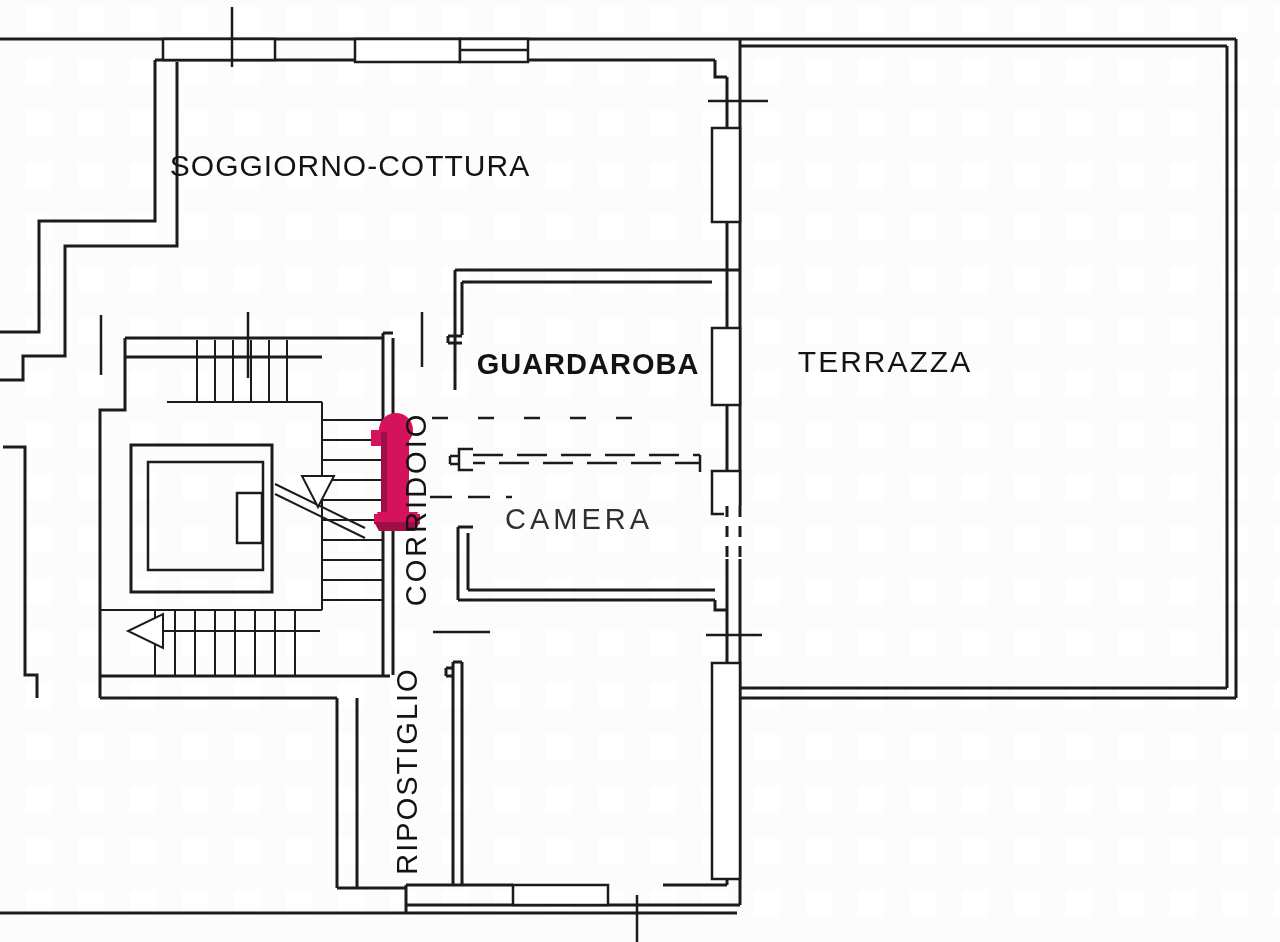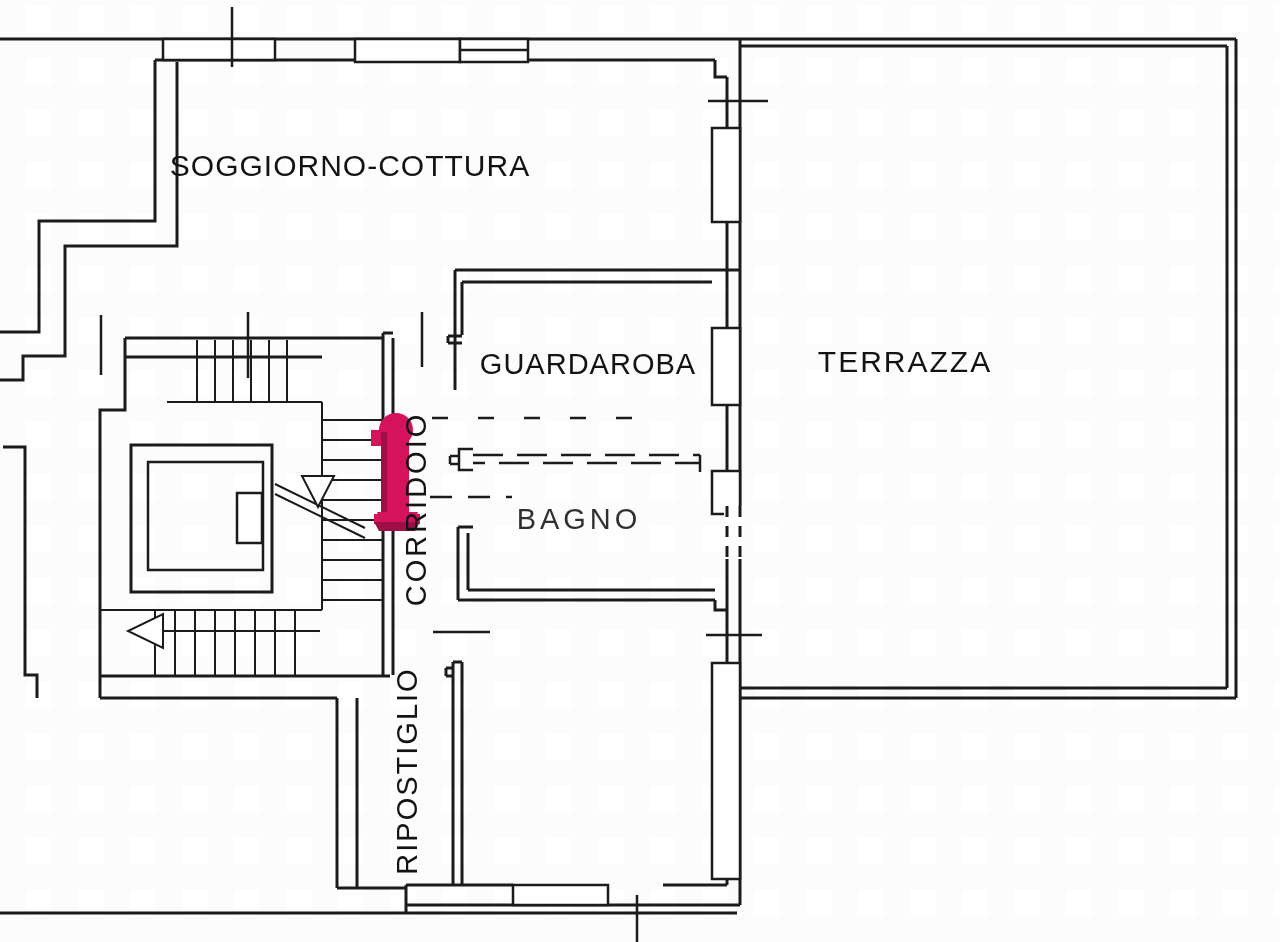--- a/index.html
+++ b/index.html
@@ -154,23 +154,23 @@
       <rect x="385" y="420" width="24" height="98" fill="#D5135C"></rect>
       <rect x="381" y="432" width="6" height="86" fill="#A00E47"></rect>
       <path d="M377 512 H418 L414 522 H380 Z" fill="#D5135C"></path>
       <rect x="374" y="514" width="46" height="10" fill="#D5135C"></rect>
       <path d="M374 522 H420 L415 531 H379 Z" fill="#A00E47"></path>
     </g>
   </svg>
 
   <div class="label" style="left:350px;top:166px;font-size:30px;letter-spacing:1px;">SOGGIORNO-COTTURA</div>
 
-  <div class="label" style="left:588px;top:364px;font-size:29px;letter-spacing:1px;">GUARDAROBA</div>
+  <div class="label" style="left:588px;top:364px;font-size:29px;letter-spacing:1px;font-weight:bold;">GUARDAROBA</div>
 
-  <div class="label" style="left:885px;top:362px;font-size:30px;letter-spacing:2px;margin-left:20px;">TERRAZZA</div>
+  <div class="label" style="left:885px;top:362px;font-size:30px;letter-spacing:2px;">TERRAZZA</div>
 
-  <div class="label" style="left:579px;top:519px;font-size:29px;letter-spacing:4px;opacity:0.88;">BAGNO</div>
+  <div class="label" style="left:579px;top:519px;font-size:29px;letter-spacing:4px;opacity:0.88;">CAMERA</div>
 
   <div class="label vert" style="left:416px;top:509px;font-size:29px;letter-spacing:3px;">CORRIDOIO</div>
 
   <div class="label vert" style="left:407px;top:771px;font-size:29px;letter-spacing:2px;">RIPOSTIGLIO</div>
 
 </div>
 
 </body></html>

